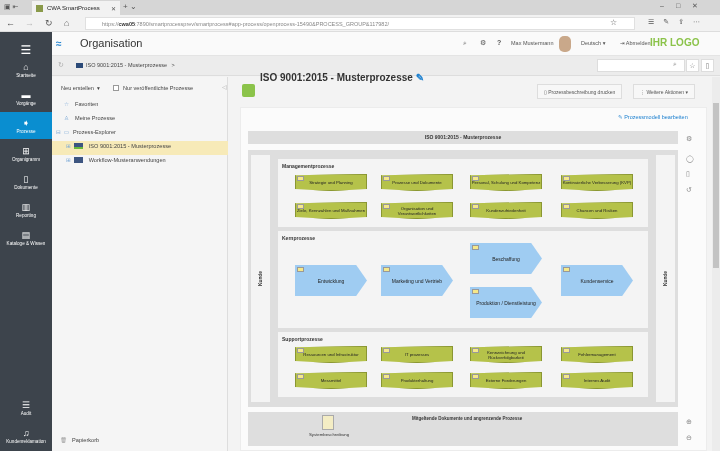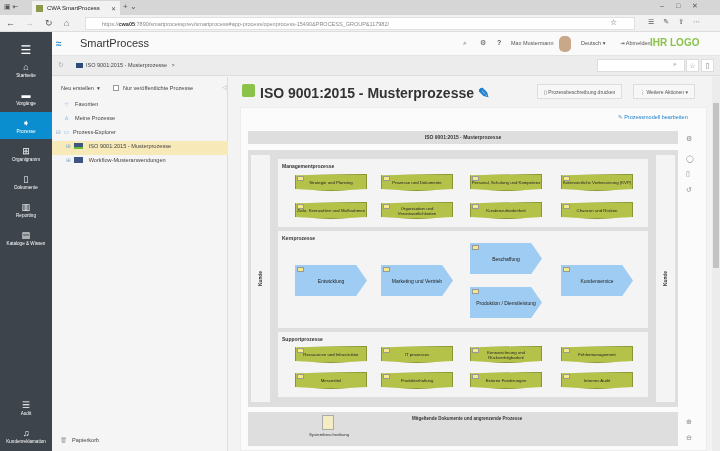--- a/index.html
+++ b/index.html
@@ -26,21 +26,21 @@
 .subbar{left:52px;top:56px;width:668px;height:20px;background:#ececec;border-bottom:1px solid #ddd}
 .crumb{left:86px;top:62px;font-size:5.5px;color:#444}
 .search{left:597px;top:59px;width:88px;height:13px;background:#fff;border:1px solid #ddd}
 .sq{top:59px;width:13px;height:13px;background:#fff;border:1px solid #ddd;font-size:7px;color:#777;text-align:center;line-height:11px}
 
 .tree{left:52px;top:77px;width:176px;height:374px;background:#f5f5f5;border-right:1px solid #ddd}
 .tree-row{position:absolute;font-size:5.6px;color:#444;display:flex;align-items:center}
 .sel{left:52px;top:141px;width:176px;height:14px;background:#f7eab8}
 
 .main{left:230px;top:77px;width:482px;height:374px;background:#f3f3f3}
-.title{left:260px;top:85px;font-size:14px;font-weight:bold;color:#333}
+.title{left:260px;top:72px;font-size:10px;font-weight:bold;color:#333}
 .btn{top:84px;height:15px;border:1px solid #ddd;background:#f7f7f7;font-size:5px;color:#555;display:flex;align-items:center;padding:0 6px}
 .card{left:240px;top:107px;width:467px;height:344px;background:#fbfbfb;border:1px solid #ececec}
 .diag-title{left:248px;top:131px;width:430px;height:13px;background:#dedede;font-size:5px;font-weight:bold;text-align:center;line-height:13px}
 .diag-outer{left:248px;top:150px;width:430px;height:257px;background:#dedede}
 .kunde{background:#f4f4f4;width:19px;height:247px;top:155px;display:flex;align-items:center;justify-content:center}
 .kunde span{transform:rotate(-90deg);font-size:4.8px;font-weight:bold;white-space:nowrap}
 .lane{left:278px;width:370px;background:#f4f4f4}
 .lane-t{position:absolute;left:4px;top:4px;font-size:5px;font-weight:bold}
 .gbox{position:absolute;background:#b5c24a;border:1px solid #8a9633;font-size:4.3px;color:#222;display:flex;align-items:center;justify-content:center;text-align:center;line-height:5px;clip-path:polygon(0 8%,100% 0,100% 88%,50% 100%,0 88%)}
 .gbox:before{content:"";position:absolute;left:1px;top:1px;width:5px;height:3px;background:#f5e88a;border:.5px solid #999}
@@ -111,21 +111,21 @@
       <span>Audit</span>
     </div>
   <div class="sb-item" style="top:390px">
       <span class="ic">♫</span>
       <span>Kundenreklamation</span>
     </div>
 </div>
 
 <div class="abs header"></div>
 <div class="abs" style="left:56px;top:38px;font-size:10px;color:#1a7fcf;font-weight:bold">≈</div>
-<div class="abs logo-text">SmartProcess</div>
+<div class="abs logo-text">Organisation</div>
 <div class="abs hdr-r" style="left:463px;font-size:7px;top:39px">⌕</div>
 <div class="abs hdr-r" style="left:480px;font-size:7px;top:39px">⚙</div>
 <div class="abs hdr-r" style="left:497px;font-size:7px;top:39px;font-weight:bold">?</div>
 <div class="abs hdr-r" style="left:511px">Max Mustermann</div>
 <div class="abs" style="left:559px;top:36px;width:12px;height:16px;background:#c9a88a;border-radius:5px"></div>
 <div class="abs hdr-r" style="left:581px"><span>Deutsch</span> ▾</div>
 <div class="abs hdr-r" style="left:620px">⇥ <span>Abmelden</span></div>
 <div class="abs ihr">IHR LOGO</div>
 
 <div class="abs subbar"></div>

